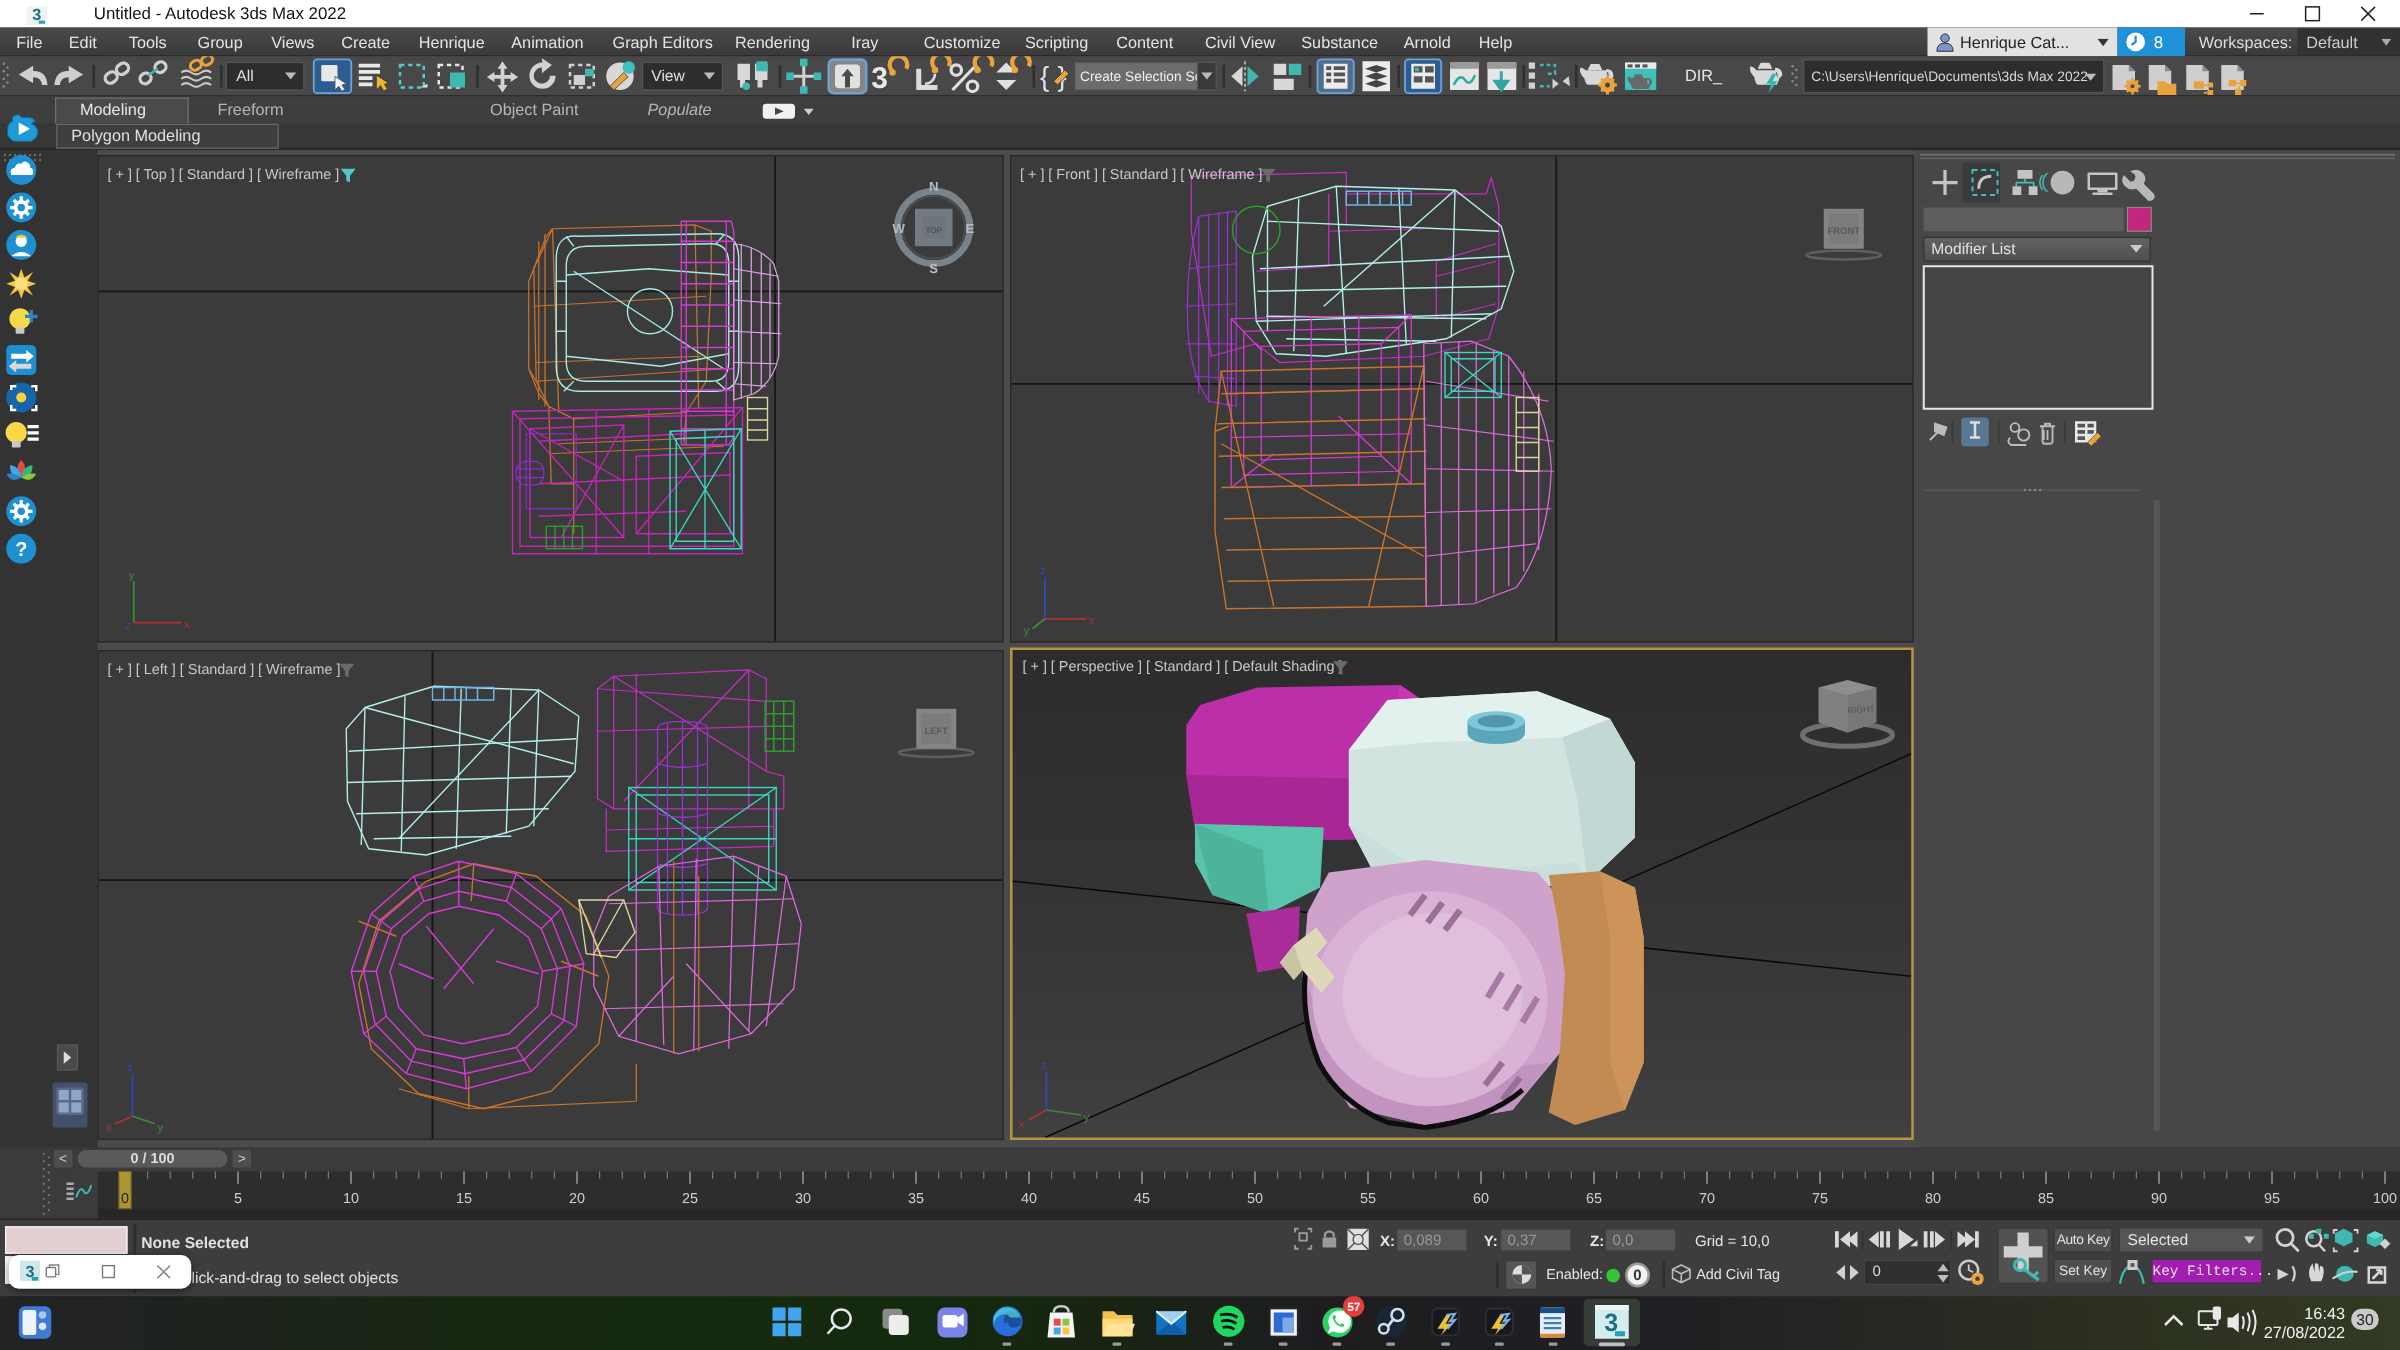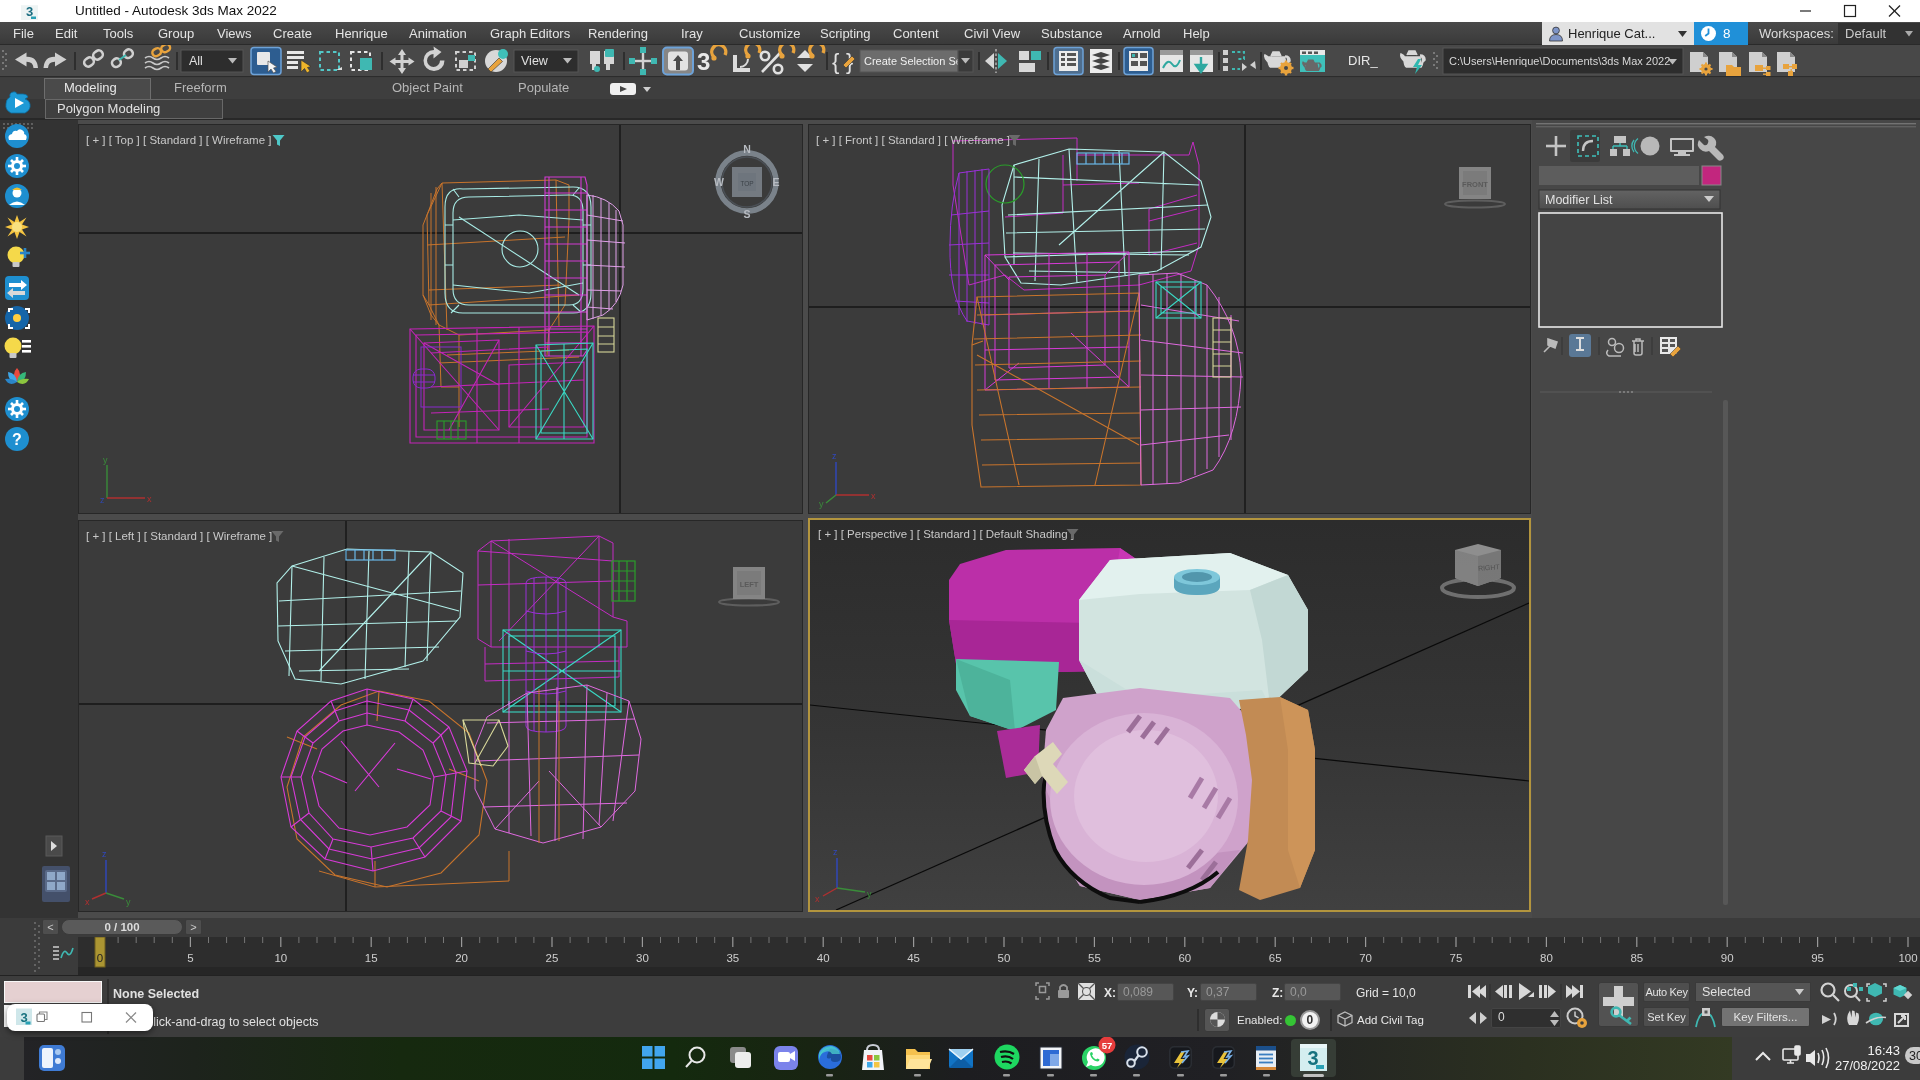--- a/index.html
+++ b/index.html
@@ -10,21 +10,21 @@
 #ribbonrow{left:0;top:78px;width:1920px;height:21px;background:#3e3e3e;}
 .rtab{position:absolute;top:2px;font-size:13px;color:#b6b6b6;}
 #polyrow{left:0;top:99px;width:1920px;height:21px;background:#373737;border-bottom:2px solid #282828;}
 #leftcol{left:0;top:120px;width:78px;height:798px;background:#333;}
 #vpwrap{left:78px;top:120px;width:1454px;height:798px;background:#4b4b4b;}
 .vp{position:absolute;background:#3b3b3b;border:1px solid #272727;}
 .vplabel{position:absolute;left:7px;top:9px;font-size:11.5px;color:#c8c8c8;}
 #rightpanel{left:1532px;top:120px;width:388px;height:798px;background:#474747;}
 #timeline{left:0;top:918px;width:1920px;height:57px;background:#3b3b3b;}
 #statusbar{left:0;top:975px;width:1920px;height:62px;background:#3d3d3d;}
-#taskbar{left:0;top:1037px;width:1708px;height:43px;background:linear-gradient(90deg,#232326 0%,#1d231c 10%,#16290f 22%,#142a0e 38%,#182412 46%,#1d1d20 55%,#202024 70%,#2b3020 88%,#333a23 100%);margin-left:24px;}
+#taskbar{left:0;top:1037px;width:1920px;height:43px;background:linear-gradient(90deg,#232326 0%,#1d231c 10%,#16290f 22%,#142a0e 38%,#182412 46%,#1d1d20 55%,#202024 70%,#2b3020 88%,#333a23 100%);}
 .btn{position:absolute;background:#4a4a4a;border:1px solid #3a3a3a;border-radius:2px;color:#ccc;}
 .field{position:absolute;background:#575757;border:1px solid #444;border-radius:2px;color:#999;}
 .t{position:absolute;white-space:nowrap;}
 </style></head>
 <body>
 
 <div class="abs" id="titlebar">
  <svg class="abs" style="left:21px;top:3px" width="17" height="17" viewBox="0 0 17 17">
       <rect width="17" height="17" fill="#eef4f4"></rect>
       <rect width="17" height="2.2" fill="#fff"></rect>
@@ -370,21 +370,21 @@
       </g>
 </svg>
 </div>
 
 <div class="abs" id="ribbonrow">
  <div class="abs" style="left:44px;top:0;width:107px;height:21px;background:#4a4a4a;border:1px solid #6e6e6e;border-bottom:none;"></div>
  <div class="rtab" style="left:64px;color:#e8e8e8;">Modeling</div>
  <div class="rtab" style="left:174px;">Freeform</div>
  <div class="rtab" style="left:284px;margin-top:28px;">Selection</div>
  <div class="rtab" style="left:392px;">Object Paint</div>
- <div class="rtab" style="left:518px;">Populate</div>
+ <div class="rtab" style="left:518px;font-style:italic;">Populate</div>
  <svg class="abs" style="left:610px;top:4px" width="45" height="14" viewBox="0 0 45 14">
       <rect x="0" y="1" width="26" height="12" rx="3" fill="#f0f0f0"></rect>
       <path d="M10 4 L17 7 L10 10 Z" fill="#454545"></path>
       <path d="M33 5 l8 0 l-4 5 z" fill="#cfcfcf"></path>
     </svg>
 </div>
 
 <div class="abs" id="polyrow">
  <div class="abs" style="left:45px;top:0;width:178px;height:20px;background:#3f3f3f;border:1px solid #686868;"></div>
  <div class="t" style="left:57px;top:2px;font-size:13px;color:#e0e0e0;">Polygon Modeling</div>
@@ -1210,21 +1210,21 @@
  <svg class="abs" style="left:1795px;top:14px" width="10" height="7">
       <path d="M0 0 l9 0 l-4.5 6 z" fill="#ccc"></path>
     </svg>
  <svg class="abs" style="left:1694px;top:32px" width="24" height="22" viewBox="0 0 24 22">
       <g stroke="#3fb8b2" stroke-width="1.8" fill="none">
         <path d="M2 20 q2 -11 7 -14 m5 0 q5 3 7 14"></path>
       </g>
       <rect x="8" y="1" width="8" height="8" fill="#ccc"></rect>
       <rect x="10.5" y="3.5" width="3" height="3" fill="#555"></rect>
     </svg>
- <div class="btn" style="left:1721px;top:32px;width:89px;height:20px;background:#737373;font-size:11.5px;text-align:center;line-height:19px;color:#e2e2e2;white-space:nowrap;">Key Filters...</div>
+ <div class="btn" style="left:1721px;top:32px;width:89px;height:20px;background:#a21caf;font-size:11.5px;text-align:center;line-height:19px;color:#e2e2e2;white-space:nowrap;font-family:Liberation Mono, monospace;">Key Filters...</div>
 
  <svg class="abs" style="left:1468px;top:36px" width="20" height="14" viewBox="0 0 20 14">
       <path d="M8 1 l-7 6 l7 6 Z M12 1 l7 6 l-7 6 Z" fill="#d0d0d0"></path>
     </svg>
  <div class="field" style="left:1491px;top:33px;width:70px;height:20px;background:#2f2f2f;color:#ddd;font-size:12px;padding:1px 6px;">0</div>
  <svg class="abs" style="left:1549px;top:35px" width="11" height="17" viewBox="0 0 11 17">
       <path d="M5.5 1 l4.5 6 h-9 Z M5.5 16 l4.5 -6 h-9 Z" fill="#bbb"></path>
     </svg>
  <svg class="abs" style="left:1566px;top:32px" width="22" height="22" viewBox="0 0 22 22">
       <circle cx="9" cy="9" r="7.5" fill="none" stroke="#ccc" stroke-width="2"></circle>

